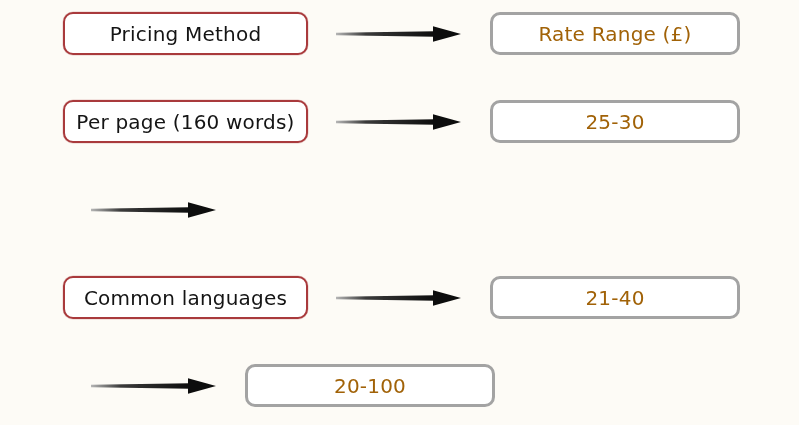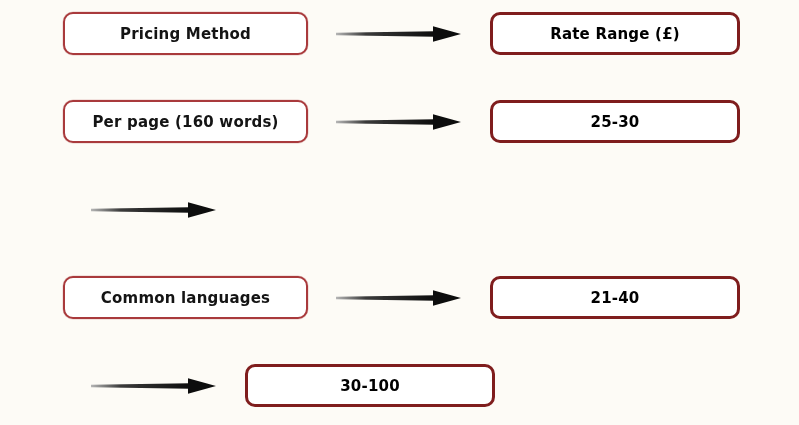--- a/index.html
+++ b/index.html
@@ -23,34 +23,34 @@
     height: 43px;
     flex: 0 0 43px;
   }
   .box {
     height: 43px;
     border-radius: 10px;
     background: #ffffff;
     display: flex;
     align-items: center;
     justify-content: center;
-    font-weight: bold;
-    font-size: 15px;
+    font-weight: normal;
+    font-size: 20px;
     letter-spacing: 0.2px;
   }
   .box-left {
     width: 245px;
     border: 2px solid #a93a3c;
     color: #141414;
     box-shadow: 0 0 0 0.5px rgba(169,58,60,0.25);
   }
   .box-right {
     width: 250px;
-    border: 3px solid #7f1d1d;
-    color: #000000;
+    border: 3px solid #a3a3a3;
+    color: #a16207;
   }
   .arrow-zone {
     width: 182px;
     display: flex;
     align-items: center;
     justify-content: center;
   }
   .arrow-zone svg { display: block; }
 </style>
 </head>
@@ -123,17 +123,17 @@
   </div>
 
   <div class="row">
     <div class="arrow-zone">
       <svg width="126" height="20" viewBox="0 0 126 20">
         <polygon points="0,8.7 99,7.2 99,12.8 0,11.3" fill="url(#arrowGrad)"></polygon>
         <polygon points="97,2.2 125,10 97,17.8" fill="#0d0d0d"></polygon>
       </svg>
     </div>
     <div class="box box-right">
-      <span>30-100</span>
+      <span>20-100</span>
     </div>
   </div>
 
 </div>
 
 </body></html>

